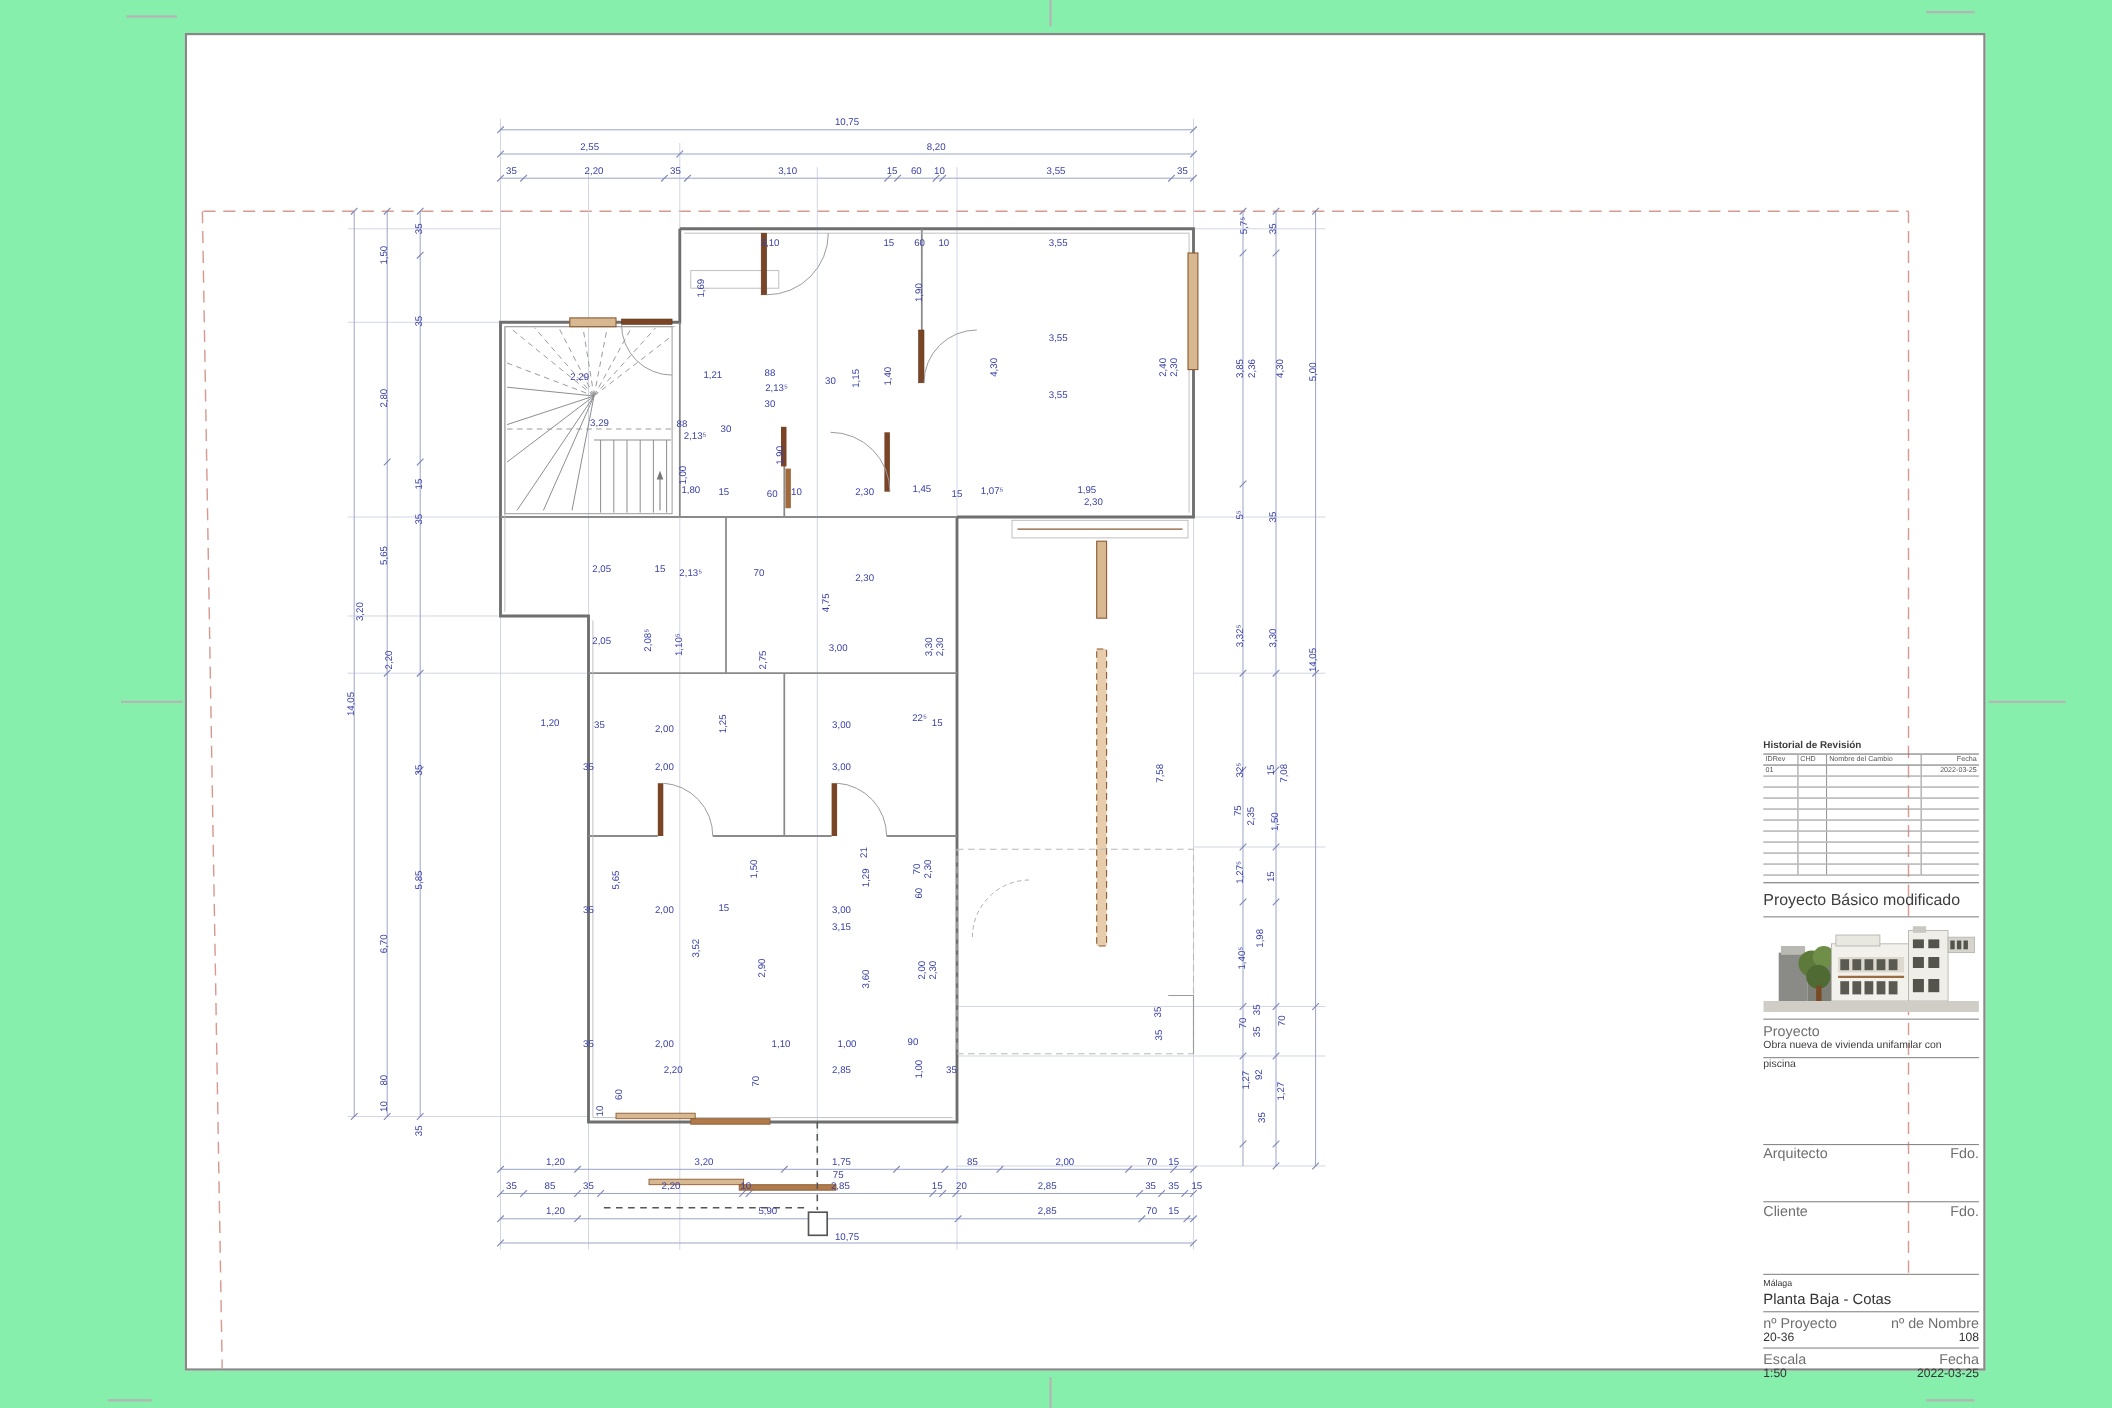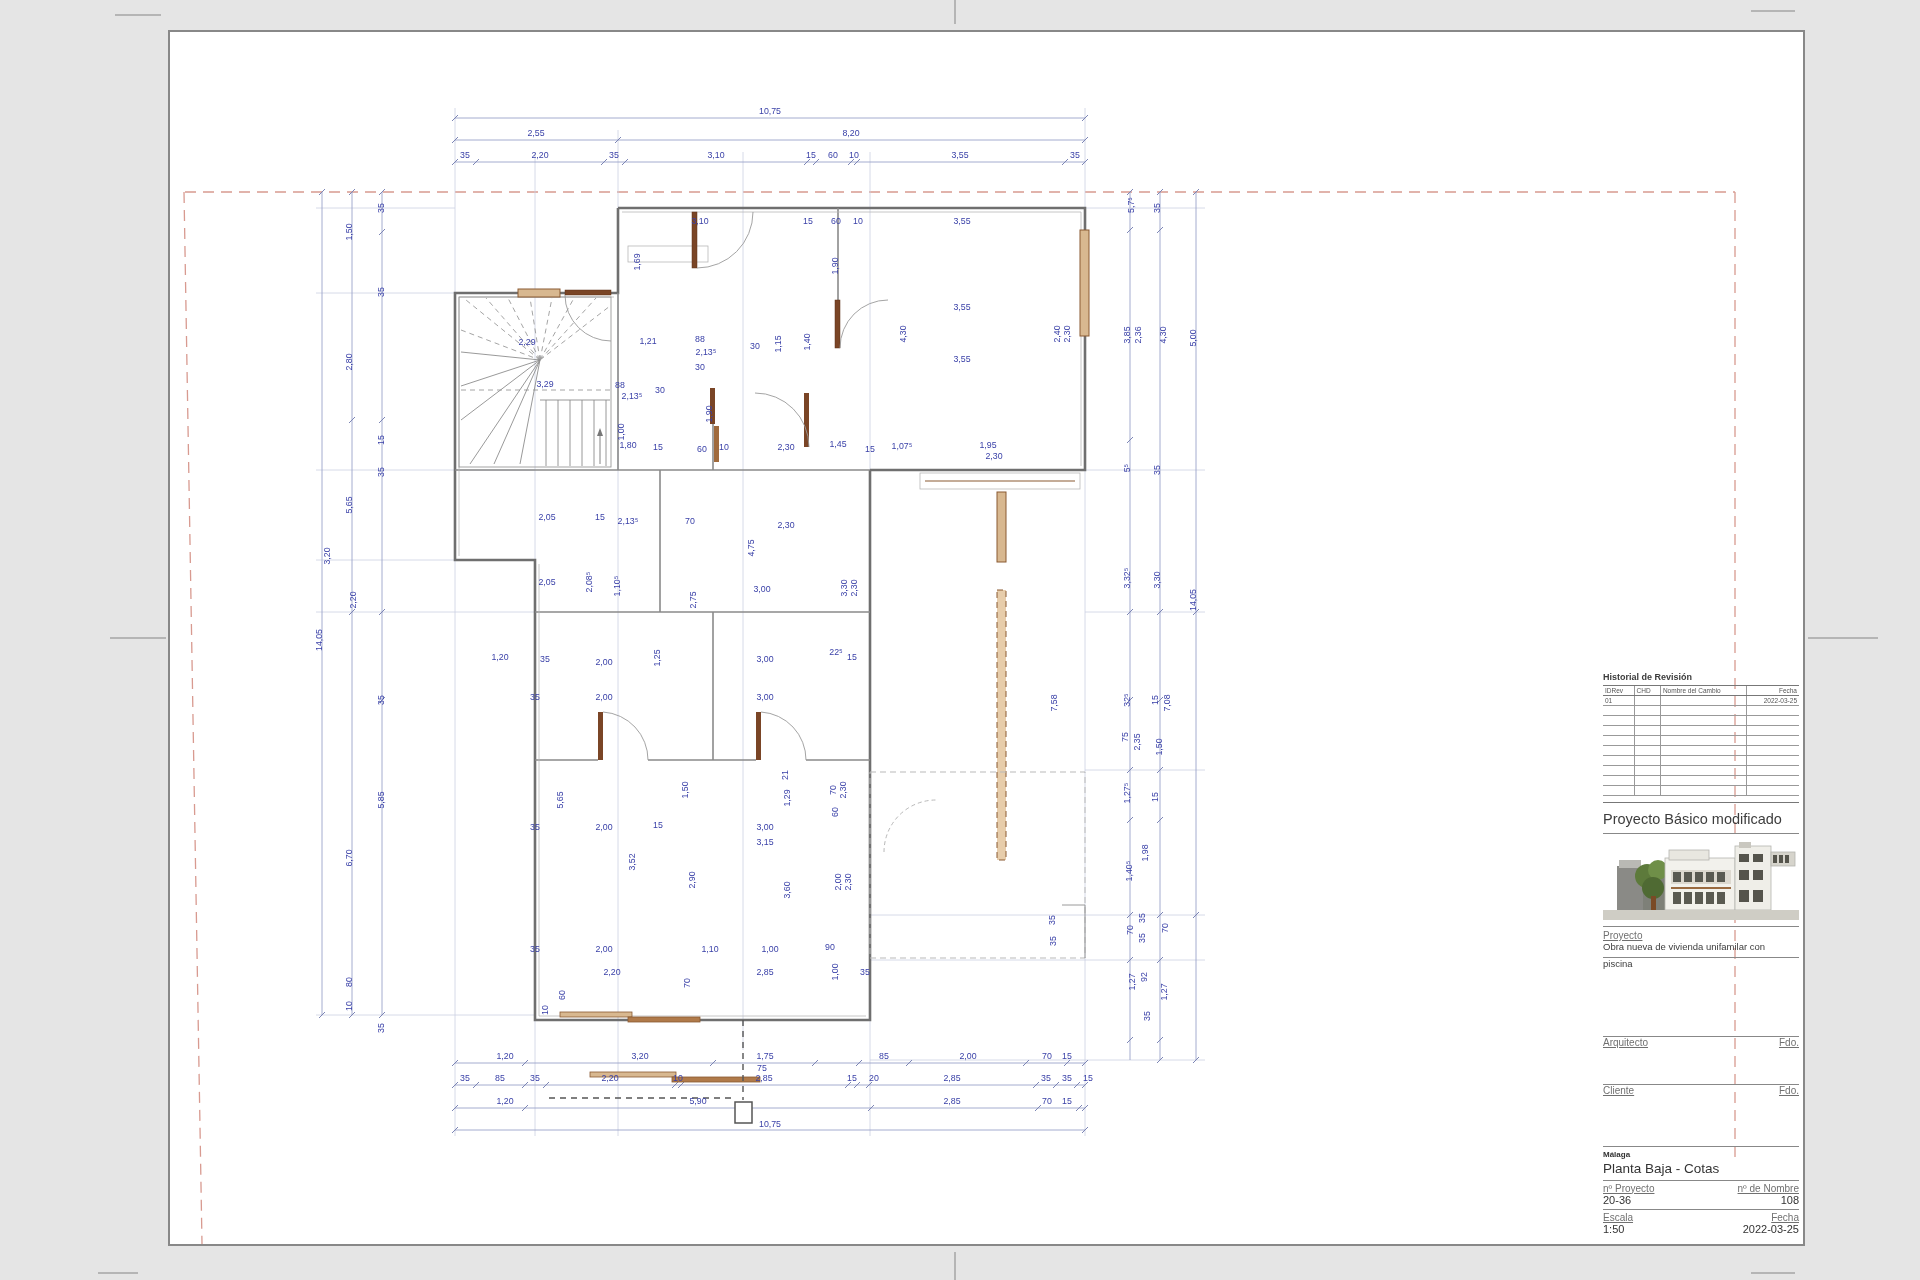--- a/index.html
+++ b/index.html
@@ -1,40 +1,40 @@
 <!DOCTYPE html>
 <html><head>
 <meta charset="utf-8">
 <style>
   html,body{margin:0;padding:0;background:#ffffff;}
   body{font-family:"Liberation Sans", sans-serif;}
-  #page{position:relative;width:1920px;height:1280px;background:#e5e5e5;overflow:hidden;}
+  #page{position:relative;width:1920px;height:1280px;background:#86efac;overflow:hidden;}
   
   #sheet{position:absolute;left:168px;top:30px;width:1637px;height:1216px;border:2px solid #888;background:#fff;box-sizing:border-box;}
   .cropmark{position:absolute;background:#b5b5b5;}
   
   #draw{position:absolute;left:0;top:0;width:1920px;height:1280px;}
   
   #tblock{position:absolute;left:1603px;top:672px;width:196px;color:#444;}
   .tb-h{font-size:9px;font-weight:bold;color:#3c3c3c;margin:0 0 3px 0;}
   table.rev{width:100%;border-collapse:collapse;font-size:6.5px;color:#555;}
   table.rev th{font-weight:normal;border-top:1px solid #777;border-bottom:1px solid #777;padding:1px 2px;text-align:left;}
   table.rev th:last-child{text-align:right;}
   table.rev td{border-bottom:1px solid #999;padding:1px 2px;height:7px;}
   table.rev td:last-child{text-align:right;}
   table.rev .csep{border-left:1px solid #999;}
   .tb-rule{border-top:1.5px solid #777;margin:6px 0 0 0;}
   .tb-rule-thin{border-top:1px solid #888;margin:4px 0 0 0;}
   .tb-title{font-size:14.5px;color:#3d3d3d;margin:8px 0 6px 0;}
-  .tb-label{font-size:10px;color:#707070;text-decoration:underline;}
+  .tb-label{font-size:13px;color:#707070;}
   .tb-text{font-size:9.5px;color:#3d3d3d;line-height:1.25;}
   .tb-row{display:flex;justify-content:space-between;align-items:baseline;}
   .tb-val{font-size:11px;color:#333;}
   .tb-big{font-size:13.5px;color:#333;}
-  .tb-city{font-size:8px;font-weight:bold;color:#333;}.sp3{height:3px;}
+  .tb-city{font-size:8px;font-weight:normal;color:#333;}.sp3{height:3px;}
   #houseimg{width:196px;height:80px;display:block;margin:6px 0;}
 </style>
 </head>
 <body>
 <div id="page">
 
 <div class="cropmark" style="left:115px;top:14px;width:46px;height:2px;"></div>
 <div class="cropmark" style="left:954px;top:0px;width:2px;height:24px;"></div>
 <div class="cropmark" style="left:1751px;top:10px;width:44px;height:2px;"></div>
 <div class="cropmark" style="left:110px;top:637px;width:56px;height:2px;"></div>

